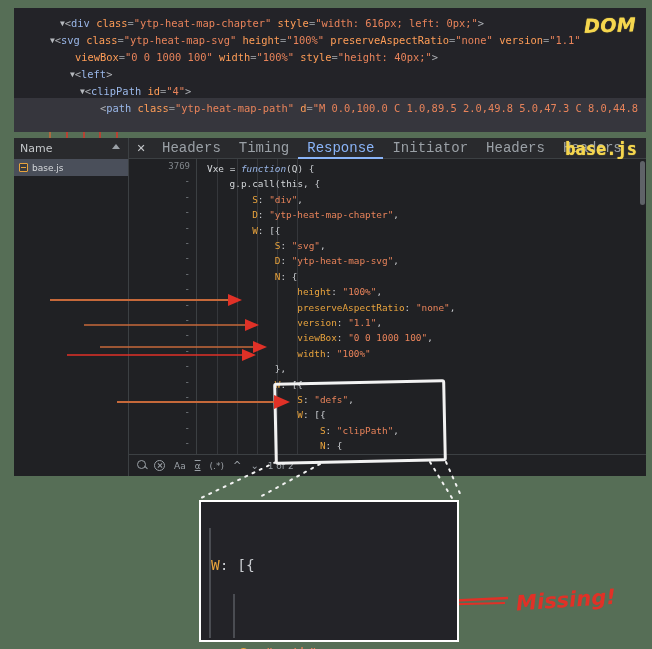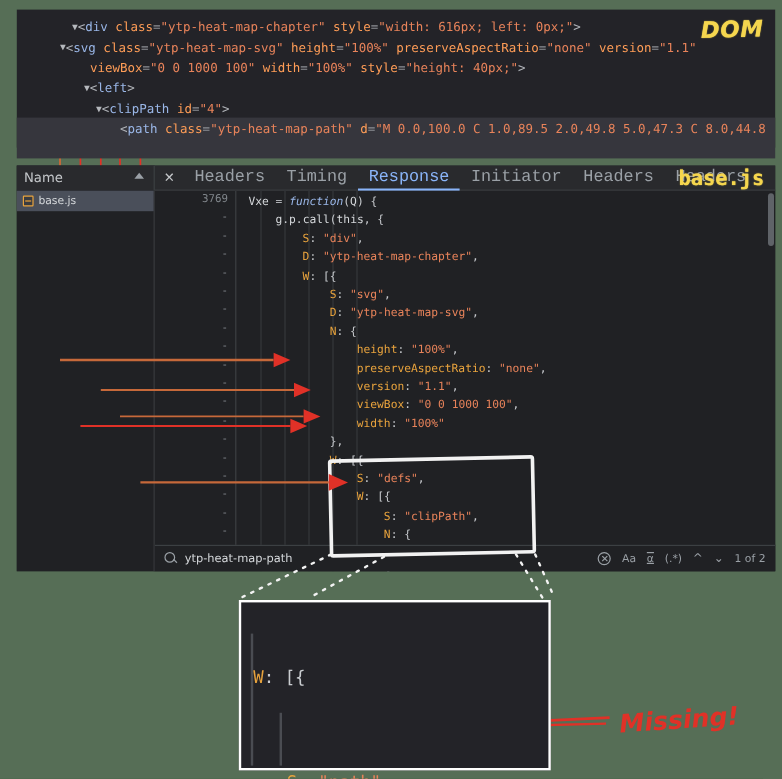--- a/index.html
+++ b/index.html
@@ -437,21 +437,20 @@
         <div class="fold-col" style="left:128px"></div>
         <div class="fold-col" style="left:148px"></div>
         <div class="fold-col" style="left:168px"></div>
         <div class="code-text"><div class="cline" style="top: 2px; left: 78px;"><span class="k-var">V</span><span class="k-var">x</span><span class="k-var">e</span>&nbsp;<span class="k-var">=</span>&nbsp;<span class="k-fn">function</span><span class="k-plain">(</span><span class="k-var">Q</span><span class="k-plain">)</span>&nbsp;<span class="k-plain">{</span></div><div class="cline" style="top: 17.4px; left: 78px;">&nbsp;&nbsp;&nbsp;&nbsp;<span class="k-var">g</span><span class="k-plain">.</span><span class="k-var">p</span><span class="k-plain">.</span><span class="k-var">c</span><span class="k-var">a</span><span class="k-var">l</span><span class="k-var">l</span><span class="k-plain">(</span><span class="k-var">t</span><span class="k-var">h</span><span class="k-var">i</span><span class="k-var">s</span><span class="k-plain">,</span>&nbsp;<span class="k-plain">{</span></div><div class="cline" style="top: 32.8px; left: 78px;">&nbsp;&nbsp;&nbsp;&nbsp;&nbsp;&nbsp;&nbsp;&nbsp;<span class="k-key">S</span><span class="k-plain">:</span>&nbsp;<span class="k-str">"div"</span><span class="k-plain">,</span></div><div class="cline" style="top: 48.2px; left: 78px;">&nbsp;&nbsp;&nbsp;&nbsp;&nbsp;&nbsp;&nbsp;&nbsp;<span class="k-key">D</span><span class="k-plain">:</span>&nbsp;<span class="k-str">"ytp-heat-map-chapter"</span><span class="k-plain">,</span></div><div class="cline" style="top: 63.6px; left: 78px;">&nbsp;&nbsp;&nbsp;&nbsp;&nbsp;&nbsp;&nbsp;&nbsp;<span class="k-key">W</span><span class="k-plain">:</span>&nbsp;<span class="k-plain">[</span><span class="k-plain">{</span></div><div class="cline" style="top: 79px; left: 78px;">&nbsp;&nbsp;&nbsp;&nbsp;&nbsp;&nbsp;&nbsp;&nbsp;&nbsp;&nbsp;&nbsp;&nbsp;<span class="k-key">S</span><span class="k-plain">:</span>&nbsp;<span class="k-str">"svg"</span><span class="k-plain">,</span></div><div class="cline" style="top: 94.4px; left: 78px;">&nbsp;&nbsp;&nbsp;&nbsp;&nbsp;&nbsp;&nbsp;&nbsp;&nbsp;&nbsp;&nbsp;&nbsp;<span class="k-key">D</span><span class="k-plain">:</span>&nbsp;<span class="k-str">"ytp-heat-map-svg"</span><span class="k-plain">,</span></div><div class="cline" style="top: 109.8px; left: 78px;">&nbsp;&nbsp;&nbsp;&nbsp;&nbsp;&nbsp;&nbsp;&nbsp;&nbsp;&nbsp;&nbsp;&nbsp;<span class="k-key">N</span><span class="k-plain">:</span>&nbsp;<span class="k-plain">{</span></div><div class="cline" style="top: 125.2px; left: 78px;">&nbsp;&nbsp;&nbsp;&nbsp;&nbsp;&nbsp;&nbsp;&nbsp;&nbsp;&nbsp;&nbsp;&nbsp;&nbsp;&nbsp;&nbsp;&nbsp;<span class="k-key">height</span><span class="k-plain">:</span>&nbsp;<span class="k-str">"100%"</span><span class="k-plain">,</span></div><div class="cline" style="top: 140.6px; left: 78px;">&nbsp;&nbsp;&nbsp;&nbsp;&nbsp;&nbsp;&nbsp;&nbsp;&nbsp;&nbsp;&nbsp;&nbsp;&nbsp;&nbsp;&nbsp;&nbsp;<span class="k-key">preserveAspectRatio</span><span class="k-plain">:</span>&nbsp;<span class="k-str">"none"</span><span class="k-plain">,</span></div><div class="cline" style="top: 156px; left: 78px;">&nbsp;&nbsp;&nbsp;&nbsp;&nbsp;&nbsp;&nbsp;&nbsp;&nbsp;&nbsp;&nbsp;&nbsp;&nbsp;&nbsp;&nbsp;&nbsp;<span class="k-key">version</span><span class="k-plain">:</span>&nbsp;<span class="k-str">"1.1"</span><span class="k-plain">,</span></div><div class="cline" style="top: 171.4px; left: 78px;">&nbsp;&nbsp;&nbsp;&nbsp;&nbsp;&nbsp;&nbsp;&nbsp;&nbsp;&nbsp;&nbsp;&nbsp;&nbsp;&nbsp;&nbsp;&nbsp;<span class="k-key">viewBox</span><span class="k-plain">:</span>&nbsp;<span class="k-str">"0 0 1000 100"</span><span class="k-plain">,</span></div><div class="cline" style="top: 186.8px; left: 78px;">&nbsp;&nbsp;&nbsp;&nbsp;&nbsp;&nbsp;&nbsp;&nbsp;&nbsp;&nbsp;&nbsp;&nbsp;&nbsp;&nbsp;&nbsp;&nbsp;<span class="k-key">width</span><span class="k-plain">:</span>&nbsp;<span class="k-str">"100%"</span></div><div class="cline" style="top: 202.2px; left: 78px;">&nbsp;&nbsp;&nbsp;&nbsp;&nbsp;&nbsp;&nbsp;&nbsp;&nbsp;&nbsp;&nbsp;&nbsp;<span class="k-plain">}</span><span class="k-plain">,</span></div><div class="cline" style="top: 217.6px; left: 78px;">&nbsp;&nbsp;&nbsp;&nbsp;&nbsp;&nbsp;&nbsp;&nbsp;&nbsp;&nbsp;&nbsp;&nbsp;<span class="k-key">W</span><span class="k-plain">:</span>&nbsp;<span class="k-plain">[</span><span class="k-plain">{</span></div><div class="cline" style="top: 233px; left: 78px;">&nbsp;&nbsp;&nbsp;&nbsp;&nbsp;&nbsp;&nbsp;&nbsp;&nbsp;&nbsp;&nbsp;&nbsp;&nbsp;&nbsp;&nbsp;&nbsp;<span class="k-key">S</span><span class="k-plain">:</span>&nbsp;<span class="k-str">"defs"</span><span class="k-plain">,</span></div><div class="cline" style="top: 248.4px; left: 78px;">&nbsp;&nbsp;&nbsp;&nbsp;&nbsp;&nbsp;&nbsp;&nbsp;&nbsp;&nbsp;&nbsp;&nbsp;&nbsp;&nbsp;&nbsp;&nbsp;<span class="k-key">W</span><span class="k-plain">:</span>&nbsp;<span class="k-plain">[</span><span class="k-plain">{</span></div><div class="cline" style="top: 263.8px; left: 78px;">&nbsp;&nbsp;&nbsp;&nbsp;&nbsp;&nbsp;&nbsp;&nbsp;&nbsp;&nbsp;&nbsp;&nbsp;&nbsp;&nbsp;&nbsp;&nbsp;&nbsp;&nbsp;&nbsp;&nbsp;<span class="k-key">S</span><span class="k-plain">:</span>&nbsp;<span class="k-str">"clipPath"</span><span class="k-plain">,</span></div><div class="cline" style="top: 279.2px; left: 78px;">&nbsp;&nbsp;&nbsp;&nbsp;&nbsp;&nbsp;&nbsp;&nbsp;&nbsp;&nbsp;&nbsp;&nbsp;&nbsp;&nbsp;&nbsp;&nbsp;&nbsp;&nbsp;&nbsp;&nbsp;<span class="k-key">N</span><span class="k-plain">:</span>&nbsp;<span class="k-plain">{</span></div><div class="cline" style="top: 294.6px; left: 78px;">&nbsp;&nbsp;&nbsp;&nbsp;&nbsp;&nbsp;&nbsp;&nbsp;&nbsp;&nbsp;&nbsp;&nbsp;&nbsp;&nbsp;&nbsp;&nbsp;&nbsp;&nbsp;&nbsp;&nbsp;&nbsp;&nbsp;&nbsp;&nbsp;<span class="k-key">id</span><span class="k-plain">:</span>&nbsp;<span class="k-str">"{{id}}"</span></div><div class="cline" style="top: 310px; left: 78px;">&nbsp;&nbsp;&nbsp;&nbsp;&nbsp;&nbsp;&nbsp;&nbsp;&nbsp;&nbsp;&nbsp;&nbsp;&nbsp;&nbsp;&nbsp;&nbsp;&nbsp;&nbsp;&nbsp;&nbsp;<span class="k-plain">}</span><span class="k-plain">,</span></div></div>
         <div class="vscroll"></div>
       </div>
     </div>
 
     <div class="search-bar">
       <span class="mag"></span>
-      <span class="search-val" title="Search">ytp-heat-map-path</span>
       <span class="sb-icons">
         <span class="ic-circle-x"></span>
         <span>Aa</span>
         <span style="text-decoration:underline overline;">⍺</span>
         <span>(.*)</span>
         <span class="chev">^</span>
         <span class="chev">⌄</span>
         <span class="count">1 of 2</span>
       </span>
     </div>

